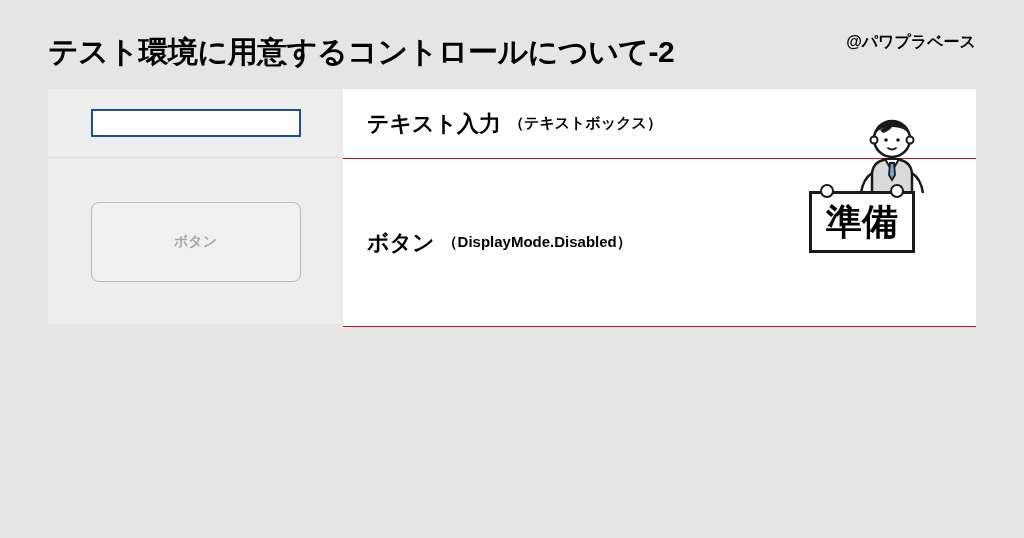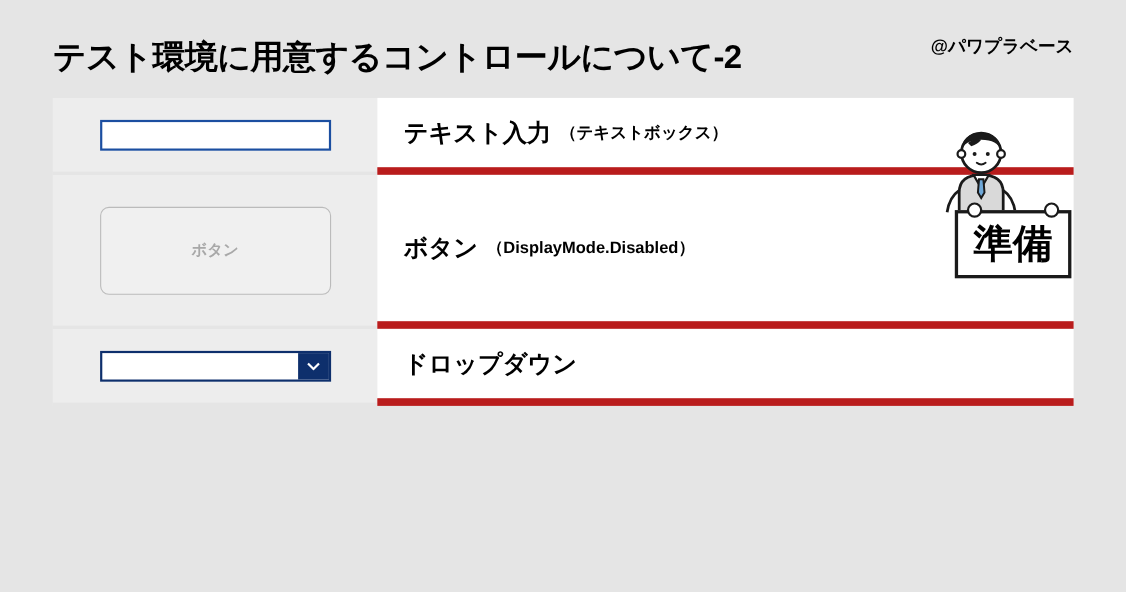--- a/index.html
+++ b/index.html
@@ -27,38 +27,38 @@
     }
     .author {
       font-size: 16px;
       font-weight: 900;
     }
     .table {
       margin: 0 48px;
     }
     .row {
       display: flex;
-      height: 140px;
+      height: 168px;
     }
     .row.short {
       height: 70px;
     }
     .left-cell {
       width: 295px;
       background: #ededed;
       border-bottom: 3px solid #e5e5e5;
       display: flex;
       align-items: center;
       justify-content: center;
       padding: 0 30px;
     }
     .right-cell {
       flex: 1;
       background: #ffffff;
-      border-bottom: 7px solid #b91c1c;
+      border-bottom: 1px solid #b91c1c;
       display: flex;
       align-items: center;
       padding: 0 24px;
     }
     .label-main {
       font-size: 22px;
       font-weight: 900;
     }
     .label-sub {
       font-size: 15px;
@@ -109,21 +109,21 @@
     .chevron {
       width: 12px;
       height: 8px;
     }
     
     .character {
       position: absolute;
       right: 50px;
       top: 115px;
       width: 165px;
-      text-align: right;
+      text-align: left;
     }
     .character-svg {
       width: 90px;
       height: 80px;
       display: block;
       margin: 0 auto -4px auto;
     }
     .sign {
       background: #ffffff;
       border: 3px solid #1a1a1a;
@@ -171,36 +171,20 @@
       <div class="disabled-button">
         <span>ボタン</span>
       </div>
     </div>
     <div class="right-cell">
       <span class="label-main">ボタン</span>
       <span class="label-sub">（DisplayMode.Disabled）</span>
     </div>
   </div>
 
-  <div class="row short">
-    <div class="left-cell">
-      <div class="dropdown">
-        <div class="dropdown-body"></div>
-        <div class="dropdown-toggle">
-          <svg class="chevron" viewBox="0 0 12 8">
-            <path d="M1 1.5 L6 6.5 L11 1.5" stroke="#ffffff" stroke-width="2" fill="none"></path>
-          </svg>
-        </div>
-      </div>
-    </div>
-    <div class="right-cell">
-      <span class="label-main">ドロップダウン</span>
-      <span class="label-sub"></span>
-    </div>
-  </div>
 
 </div>
 
 <div class="character">
   <svg class="character-svg" viewBox="0 0 90 80">
 
     <circle cx="45" cy="24" r="18" fill="#ffffff" stroke="#1a1a1a" stroke-width="2.5"></circle>
 
     <path d="M27 22 Q28 6 45 6 Q62 6 63 22 Q60 12 45 12 Q30 12 27 22 Z" fill="#1a1a1a"></path>
     <path d="M33 15 Q39 10 45 12 Q42 16 36 18 Z" fill="#1a1a1a"></path>

